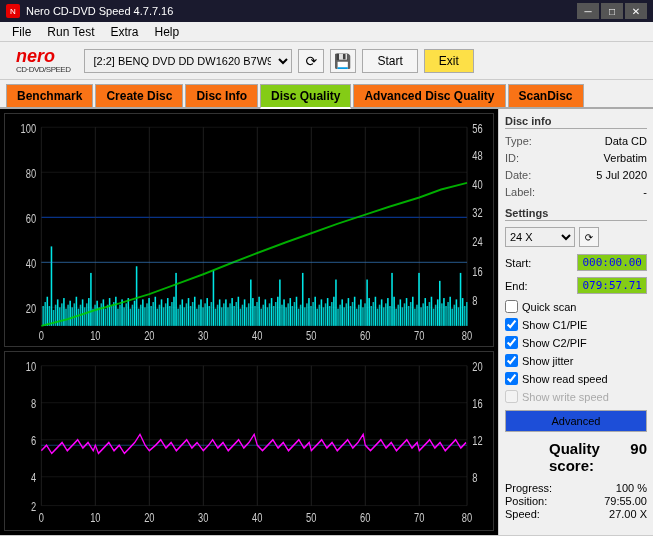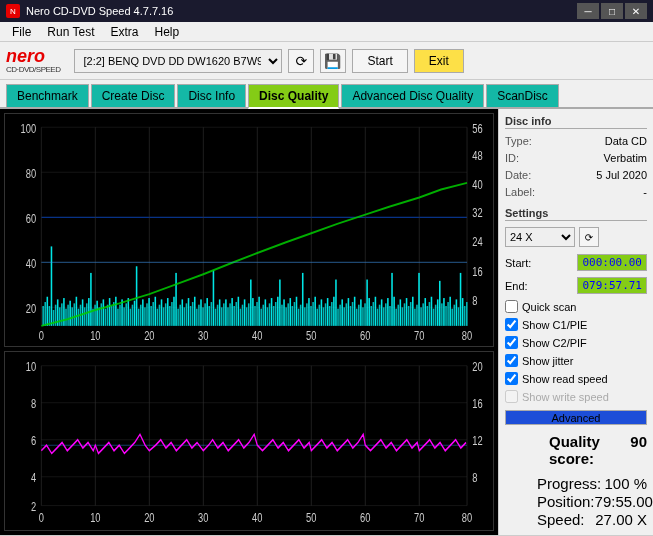--- a/index.html
+++ b/index.html
@@ -10,32 +10,32 @@
     .title-bar-left { display: flex; align-items: center; gap: 6px; }
     .title-bar-icon { width: 14px; height: 14px; background: #e60000; border-radius: 2px; display: flex; align-items: center; justify-content: center; font-size: 8px; color: white; }
     .title-bar-controls { display: flex; gap: 2px; }
     .title-bar-btn { width: 22px; height: 16px; background: #555; color: white; border: none; font-size: 10px; cursor: pointer; display: flex; align-items: center; justify-content: center; }
 
     
     .menu-bar { background: #f0f0f0; height: 20px; display: flex; align-items: center; border-bottom: 1px solid #ccc; padding: 0 4px; }
     .menu-item { padding: 2px 8px; font-size: 12px; cursor: pointer; }
 
     
-    .toolbar { background: #f0f0f0; height: 38px; display: flex; align-items: center; padding: 2px 6px; gap: 6px; border-bottom: 1px solid #ccc; }
+    .toolbar { background: #f0f0f0; height: 38px; display: flex; align-items: center; padding: 2px 16px; gap: 6px; border-bottom: 1px solid #ccc; }
     .nero-logo { display: flex; flex-direction: column; align-items: flex-start; margin-right: 8px; }
     .nero-brand { font-size: 18px; font-weight: bold; color: #e60000; font-style: italic; line-height: 1; }
     .nero-sub { font-size: 8px; color: #333; letter-spacing: -0.5px; }
     .drive-select { height: 24px; font-size: 11px; width: 208px; border: 1px solid #aaa; padding: 0 4px; }
     .toolbar-icon-btn { width: 26px; height: 24px; background: #f5f5f5; border: 1px solid #aaa; cursor: pointer; display: flex; align-items: center; justify-content: center; font-size: 14px; }
     .btn-start { height: 24px; padding: 0 14px; background: #f5f5f5; border: 1px solid #aaa; cursor: pointer; font-size: 12px; }
     .btn-exit { height: 24px; padding: 0 14px; background: #fde047; border: 1px solid #aaa; cursor: pointer; font-size: 12px; }
 
     
     .tabs { display: flex; align-items: flex-end; background: #f0f0f0; padding: 4px 6px 0; border-bottom: 2px solid #aaa; }
-    .tab { padding: 4px 10px; font-size: 12px; background: #14b8a6; border: 1px solid #aaa; border-bottom: none; margin-right: 2px; cursor: pointer; }
+    .tab { padding: 4px 10px; font-size: 12px; background: #f97316; border: 1px solid #aaa; border-bottom: none; margin-right: 2px; cursor: pointer; font-weight: bold; }
     .tab.active { background: #84cc16; border-bottom: 2px solid white; margin-bottom: -2px; font-weight: bold; }
 
     
     .main { display: flex; background: white; height: calc(536px - 22px - 20px - 38px - 30px); }
 
     
     .chart-area { flex: 1; background: #000; position: relative; display: flex; flex-direction: column; padding: 4px; }
 
     
     .chart1 { flex: 1.3; background: #000; border: 1px solid #333; position: relative; margin-bottom: 4px; }
@@ -57,21 +57,21 @@
     .time-value { border: 1px solid #aaa; background: #84cc16; color: #00f; padding: 1px 4px; font-size: 11px; font-family: monospace; }
 
     .checkbox-row { display: flex; align-items: center; gap: 4px; font-size: 11px; margin-bottom: 1px; }
     .checkbox-row input { margin: 0; }
 
     .btn-advanced { display: block; width: 100%; height: 22px; background: #1d4ed8; border: 1px solid #aaa; cursor: pointer; font-size: 11px; margin-top: 2px; }
 
     .quality-row { display: flex; justify-content: space-between; font-size: 15px; font-weight: bold; margin-top: 4px; margin-left: 44px; }
 
     .progress-section { margin-top: 4px; }
-    .progress-row { display: flex; justify-content: space-between; font-size: 15px; margin-bottom: 1px; margin-left: 32px; }
+    .progress-row { display: flex; justify-content: space-between; font-size: 11px; margin-bottom: 1px; }
 
     
     .legend-area { background: #f0f0f0; border-top: 1px solid #ccc; padding: 4px 8px; display: flex; gap: 20px; }
 
     
     svg { display: block; }
   </style>
 </head>
 <body>
 

